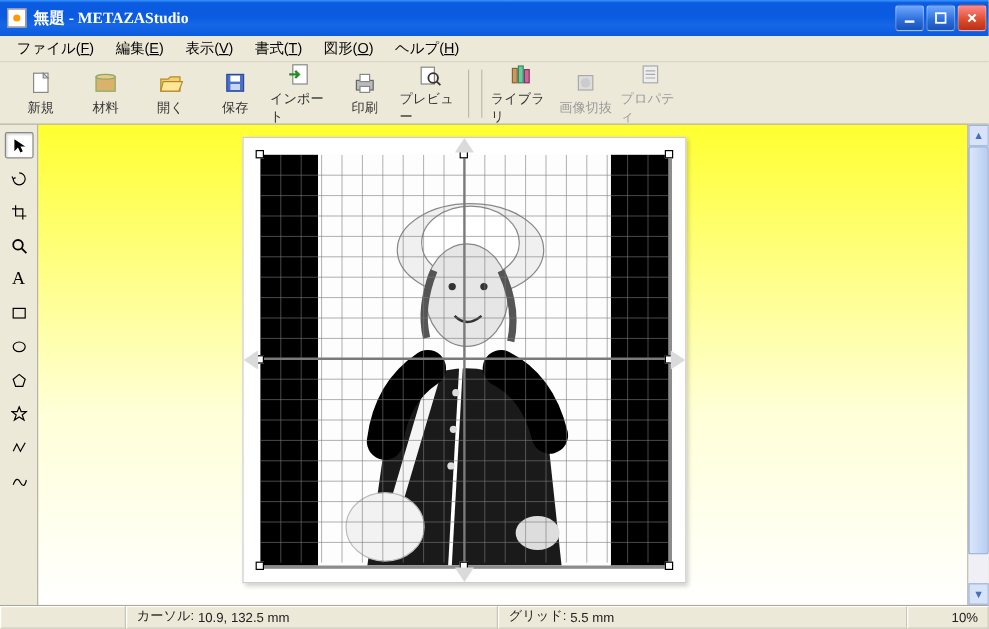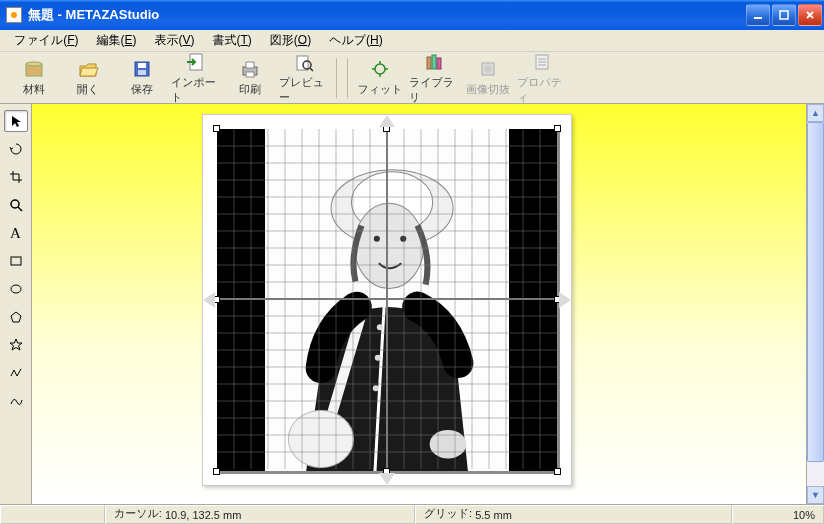--- a/index.html
+++ b/index.html
@@ -10,21 +10,21 @@
     height: 30px;
     background: linear-gradient(to bottom, #3a95ff 0%, #0a5be0 8%, #0a5be0 45%, #1666e6 70%, #0a5be0 100%);
     display: flex; align-items: center; padding: 0 2px 0 6px; color: #fff;
     font-size: 13px; font-weight: bold;
   }
   .titlebar .appicon {
     width: 16px; height: 16px; margin-right: 6px; background: #fff;
     border: 1px solid #888; display:inline-flex; align-items:center; justify-content:center;
   }
   .titlebar .appicon::after { content:""; width:6px; height:6px; background:#ff9a00; border-radius:50%; }
-  .titlebar .title { flex: 1; white-space: nowrap; }
+  .titlebar .title { flex: 1; white-space: nowrap; font-family: Liberation Serif, serif; }
   .winbtns { display:flex; gap:2px; }
   .winbtn {
     width: 24px; height: 22px; border-radius: 3px; border: 1px solid #fff4;
     background: linear-gradient(to bottom, #6fa8ff 0%, #2a6cda 60%, #1a52b8 100%);
     display:flex; align-items:center; justify-content:center; color:#fff;
   }
   .winbtn.close { background: linear-gradient(to bottom, #f88 0%, #da4b2a 60%, #b8301a 100%); }
   .winbtn svg { display:block; }
 
   
@@ -109,21 +109,21 @@
   .pinB { bottom:-14px; left:50%; margin-left:-8px; border-width:12px 8px 0 8px; border-color: #dadada transparent transparent transparent; }
 
   
   .statusbar {
     height:20px; background:#ece9d8; border-top:1px solid #aca899;
     display:flex; align-items:center; font-size:11px; color:#222;
   }
   .statusbar .pane { height:100%; border:1px solid #c9c5b7; border-top-color:#fff; border-left-color:#fff; padding:2px 8px; display:flex; align-items:flex-end; }
   .statusbar .p0 { width:105px; }
   .statusbar .p1 { width:310px; }
-  .statusbar .p2 { width:317px; }
+  .statusbar .p2 { width:341px; }
   .statusbar .p3 { flex:1; justify-content:flex-end; }
 </style>
 </head>
 <body>
 
 <div class="titlebar">
   <span class="appicon"></span>
   <span class="title">無題 - METAZAStudio</span>
   <div class="winbtns">
     <div class="winbtn">
@@ -150,20 +150,29 @@
   <span class="menu"><span>表示</span>(<u>V</u>)</span>
   <span class="menu"><span>書式</span>(<u>T</u>)</span>
   <span class="menu"><span>図形</span>(<u>O</u>)</span>
   <span class="menu"><span>ヘルプ</span>(<u>H</u>)</span>
 </div>
 
 <div class="toolbar">
   <div class="tbtn">
       <span class="ic">
         <svg width="22" height="22">
+          <rect x="5" y="3" width="12" height="16" fill="#fff" stroke="#888"></rect>
+          <path d="M13 3 L17 7 L13 7 Z" fill="#ddd" stroke="#888"></path>
+        </svg>
+      </span>
+      <span>新規</span>
+    </div>
+  <div class="tbtn">
+      <span class="ic">
+        <svg width="22" height="22">
           <rect x="3" y="6" width="16" height="12" fill="#d9b36b" stroke="#8a6"></rect>
           <ellipse cx="11" cy="6" rx="8" ry="2" fill="#eac989" stroke="#8a6"></ellipse>
         </svg>
       </span>
       <span>材料</span>
     </div>
   <div class="tbtn">
       <span class="ic">
         <svg width="22" height="22">
           <path d="M3 8h6l2-2h8v12H3z" fill="#f2d06b" stroke="#b28a2a"></path>
@@ -206,29 +215,20 @@
         <svg width="22" height="22">
           <rect x="4" y="5" width="11" height="14" fill="#fff" stroke="#888"></rect>
           <circle cx="14" cy="14" r="4" fill="none" stroke="#333" stroke-width="1.5"></circle>
           <line x1="17" y1="17" x2="20" y2="20" stroke="#333" stroke-width="1.5"></line>
         </svg>
       </span>
       <span>プレビュー</span>
     </div>
   <span class="tsep"></span>
   <span class="tsep"></span>
-  <div class="tbtn">
-      <span class="ic">
-        <svg width="22" height="22">
-          <circle cx="11" cy="11" r="5" fill="none" stroke="#2a8a2a" stroke-width="1.5"></circle>
-          <path d="M11 3v3M11 16v3M3 11h3M16 11h3" stroke="#2a8a2a" stroke-width="1.5"></path>
-        </svg>
-      </span>
-      <span>フィット</span>
-    </div>
   <div class="tbtn">
       <span class="ic">
         <svg width="22" height="22">
           <rect x="4" y="6" width="4" height="12" fill="#c96" stroke="#863"></rect>
           <rect x="9" y="4" width="4" height="14" fill="#6c9" stroke="#386"></rect>
           <rect x="14" y="7" width="4" height="11" fill="#c69" stroke="#836"></rect>
         </svg>
       </span>
       <span>ライブラリ</span>
     </div>

